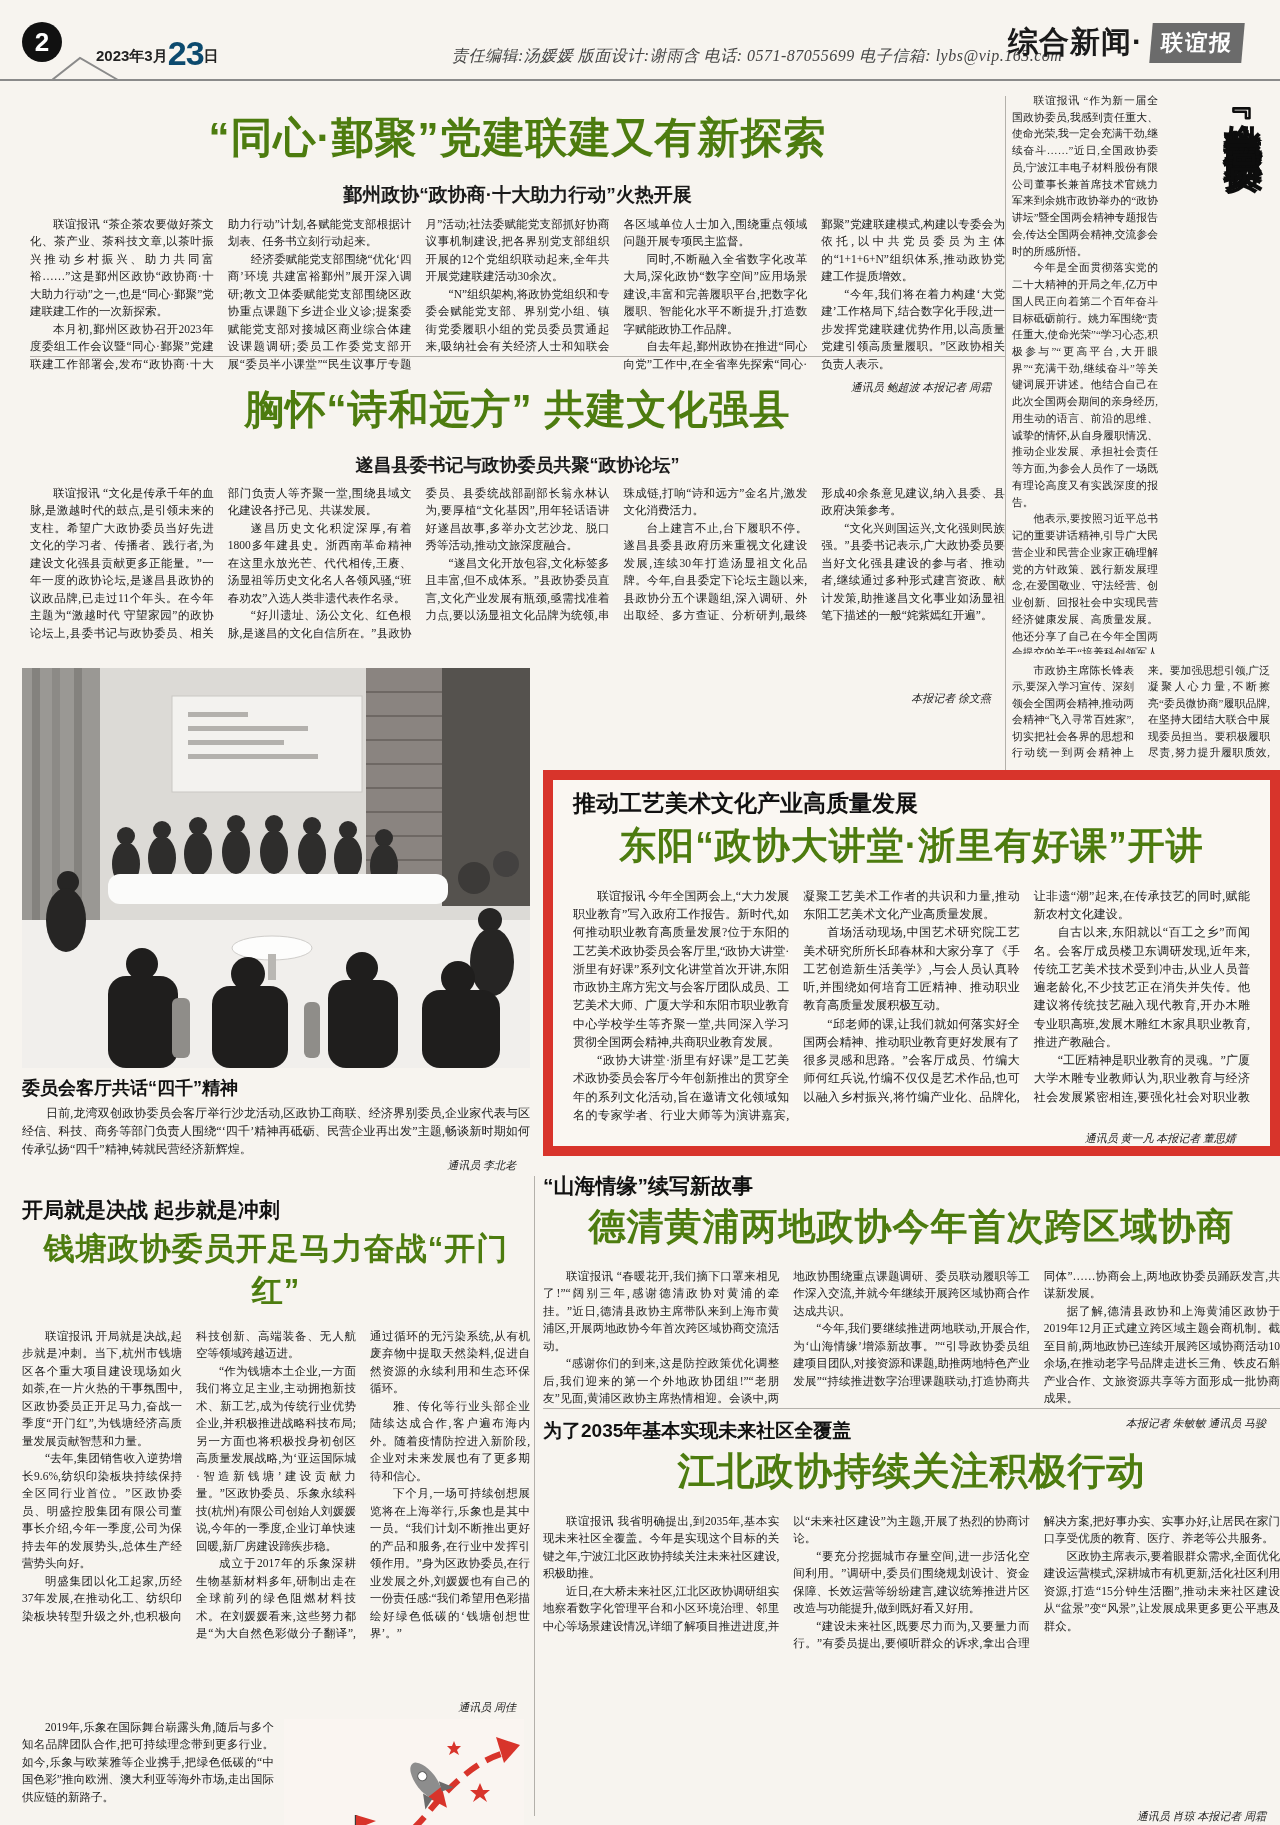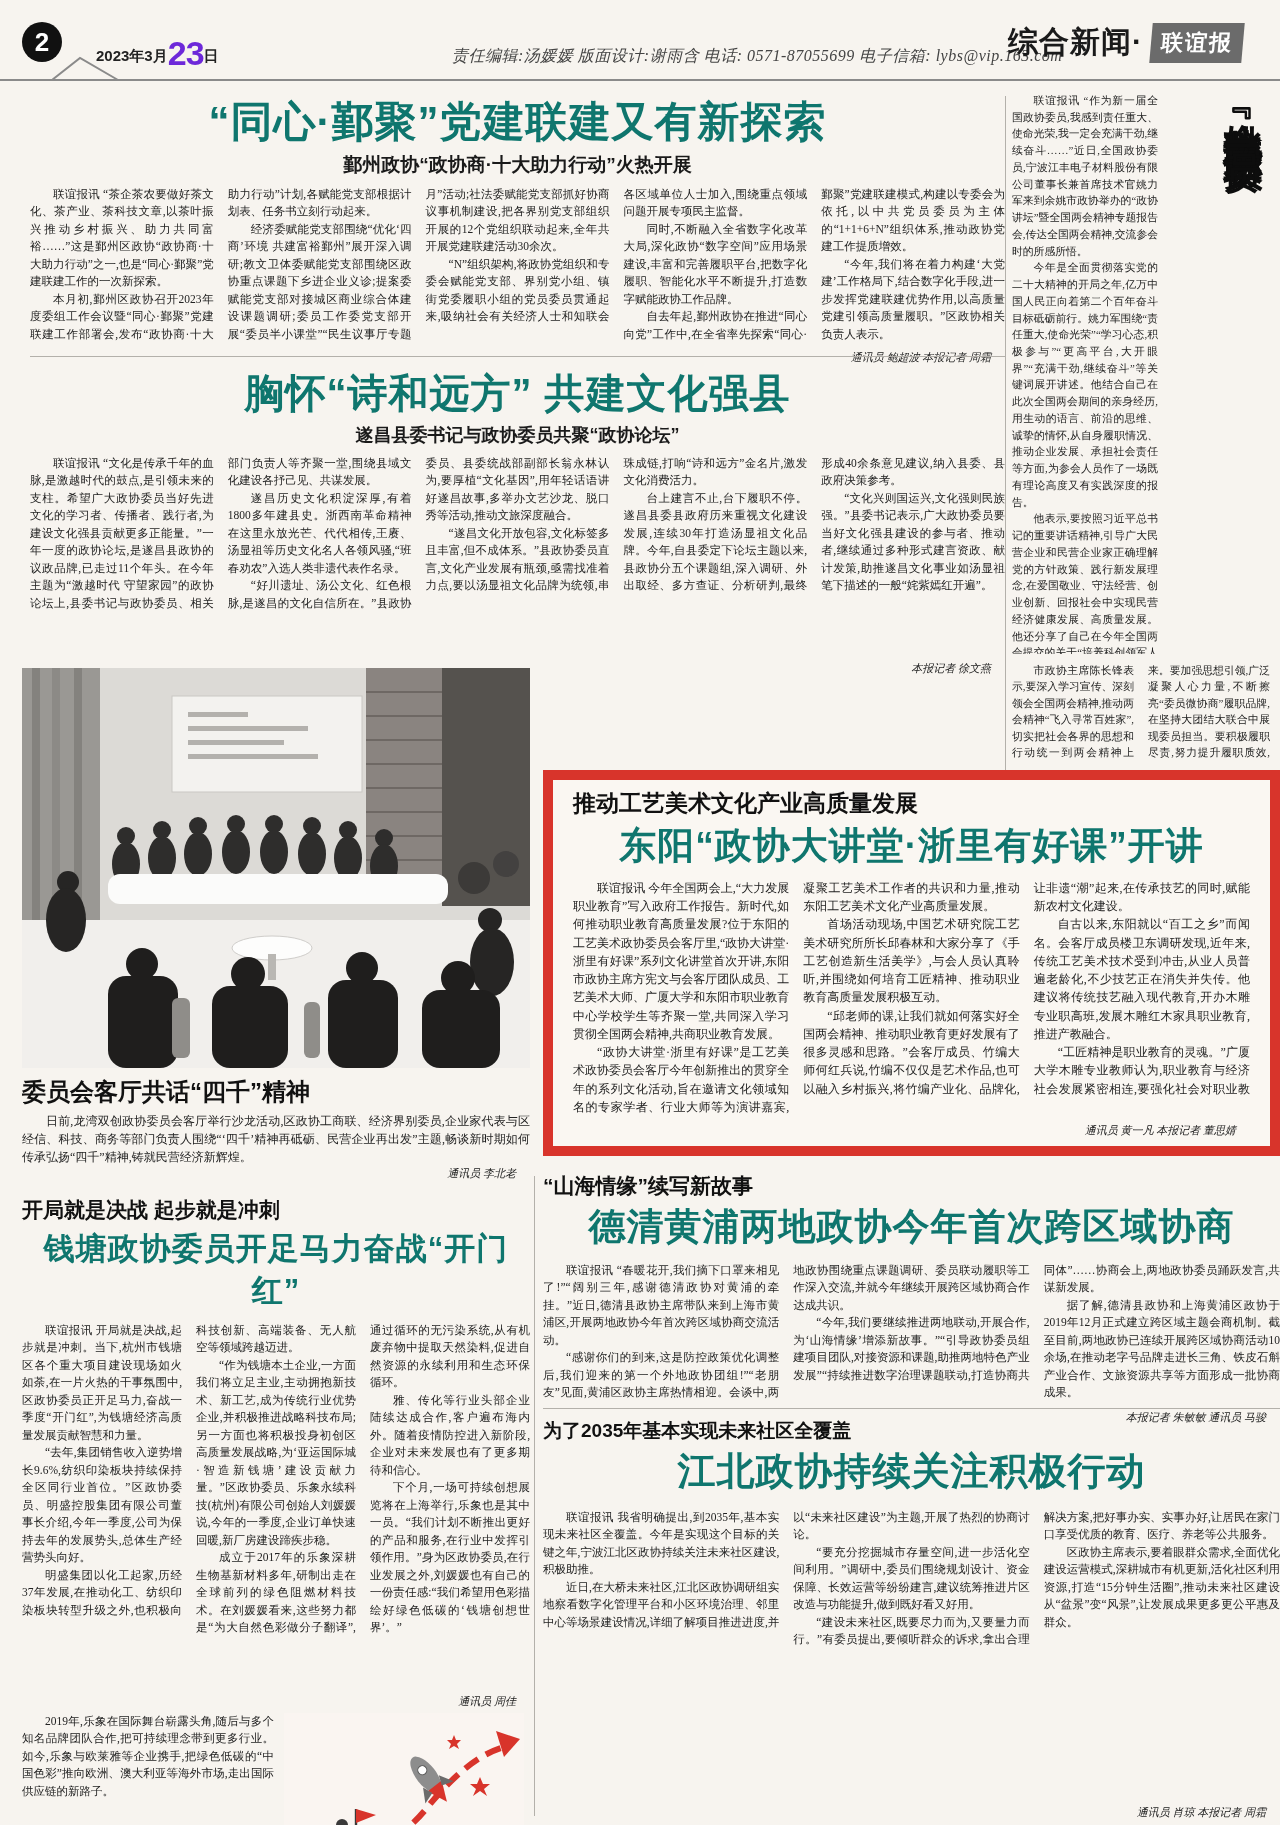--- a/index.html
+++ b/index.html
@@ -13,33 +13,33 @@
   .hdr{position:absolute;left:0;top:0;width:1280px;height:84px;}
   .hdr-rule{position:absolute;left:0;top:79px;width:1280px;height:2px;background:#8a8a8a;}
   .pagenum{
     position:absolute;left:22px;top:22px;width:40px;height:40px;border-radius:50%;
     background:#111;color:#fff;font-family:"Liberation Sans",sans-serif;
     font-weight:bold;font-size:26px;line-height:40px;text-align:center;
   }
   .pennant{position:absolute;left:52px;top:56px;}
   .dateline{position:absolute;left:96px;top:34px;font-family:"Liberation Sans",sans-serif;color:#222;}
   .dateline .d-sm{font-size:15px;font-weight:bold;vertical-align:baseline;}
-  .dateline .d-big{font-size:34px;font-weight:900;color:#6d28d9;letter-spacing:-1px;vertical-align:-4px;}
+  .dateline .d-big{font-size:34px;font-weight:900;color:#0c4a6e;letter-spacing:-1px;vertical-align:-4px;}
   .editorline{position:absolute;left:452px;top:46px;font-size:16px;color:#444;letter-spacing:.5px;font-style:italic;}
   .masthead{position:absolute;left:1008px;top:22px;display:flex;align-items:center;gap:8px;text-align:right;}
   .masthead .sec{font-size:30px;font-weight:900;color:#1a1a1a;font-family:"Liberation Sans",sans-serif;letter-spacing:1px;}
   .masthead .brand{
     background:#6b6b6b;color:#fff;font-weight:bold;font-size:22px;
     padding:5px 10px;transform:skewX(-5deg);letter-spacing:2px;
     font-family:"Liberation Serif",serif;
   }
   
   .art{position:absolute;}
   .kicker{font-family:"Liberation Sans",sans-serif;font-weight:900;color:#111;}
-  .headline{text-align:center;font-family:"Liberation Sans",sans-serif;font-weight:900;color:#0f766e;letter-spacing:1px;margin:0;}
+  .headline{text-align:center;font-family:"Liberation Sans",sans-serif;font-weight:900;color:#4d7c0f;letter-spacing:1px;margin:16px;}
   .subhead{text-align:center;font-family:"Liberation Sans",sans-serif;font-weight:bold;color:#1a1a1a;margin:2px 0 0 0;}
   .cols{font-size:11.5px;line-height:1.52;text-align:justify;overflow:hidden;column-gap:14px;}
   .cols p{margin:0;text-indent:2em;}
   .cols5{column-count:5;}
   .cols3{column-count:3;}
   .cols2{column-count:2;}
   .byline{font-size:11px;text-align:right;padding-right:14px;color:#222;font-style:italic;}
   .vline{position:absolute;width:1px;background:#b3b0aa;}
   .hline{position:absolute;height:1px;background:#b3b0aa;}
   
@@ -49,21 +49,21 @@
   .yy-body p{margin:0;text-indent:2em;}
   .yy-head{
     width:96px;height:562px;writing-mode:vertical-rl;text-orientation:upright;
     font-family:"Liberation Sans",sans-serif;font-weight:900;font-size:39px;line-height:1.08;
     color:#0d0d0d;letter-spacing:2px;margin:0;
   }
   .yy-cont{margin-top:8px;height:112px;font-size:10.8px;}
   
   .photo-wrap{left:22px;top:668px;width:508px;}
   .photo-wrap svg{display:block;}
-  .cap-title{font-family:"Liberation Sans",sans-serif;font-weight:900;font-size:24px;color:#111;margin:8px 0 4px 0;}
+  .cap-title{font-family:"Liberation Sans",sans-serif;font-weight:900;font-size:18px;color:#111;margin:8px 0 4px 0;}
   .cap-text{font-size:12px;line-height:1.5;text-align:justify;margin:0;text-indent:2em;}
   
   .redbox{
     left:543px;top:770px;width:737px;height:386px;box-sizing:border-box;
     border:10px solid #d8342b;background:#faf7f2;padding:8px 20px 4px 20px;
   }
   .redbox .kicker{font-size:23px;}
   .redbox .headline{font-size:37px;margin-top:2px;}
   .redbox .cols{margin-top:8px;height:244px;font-size:12px;}
   

